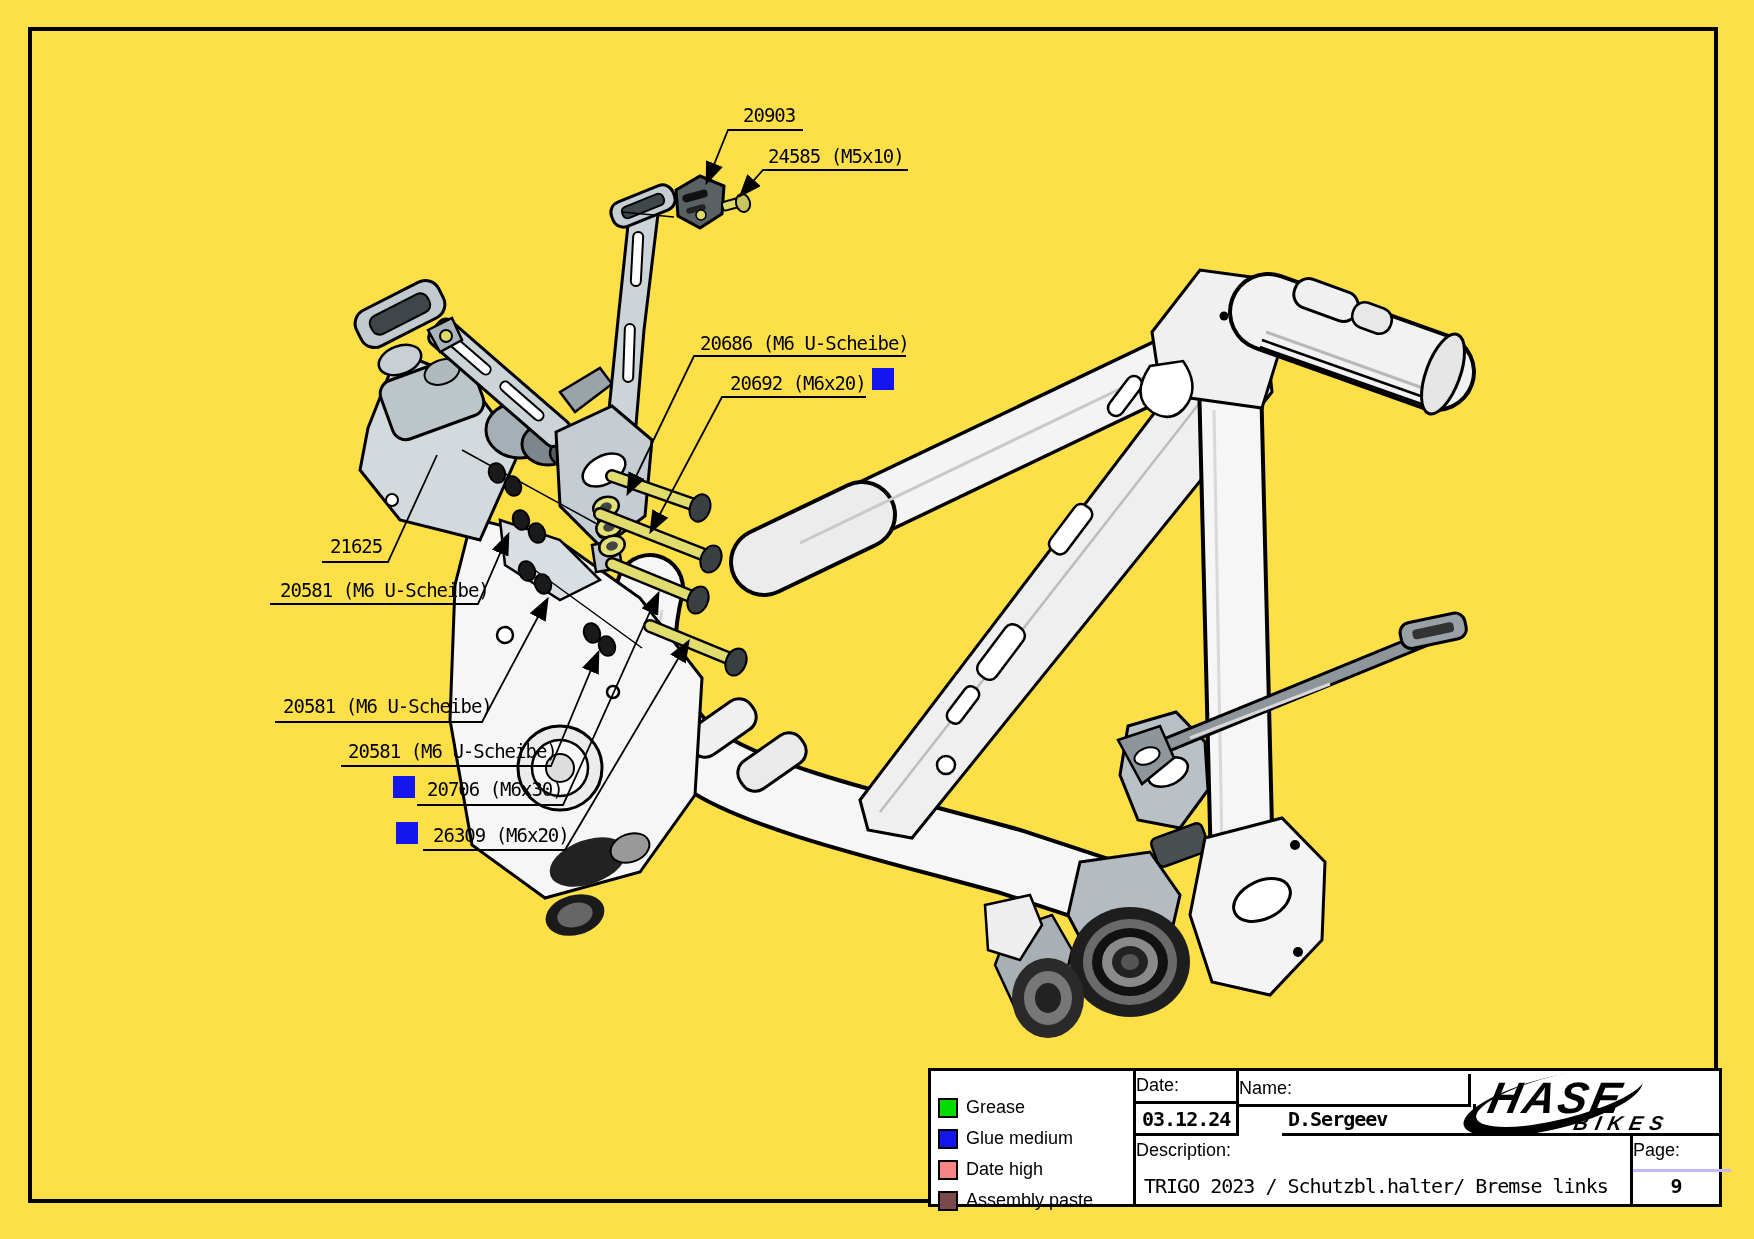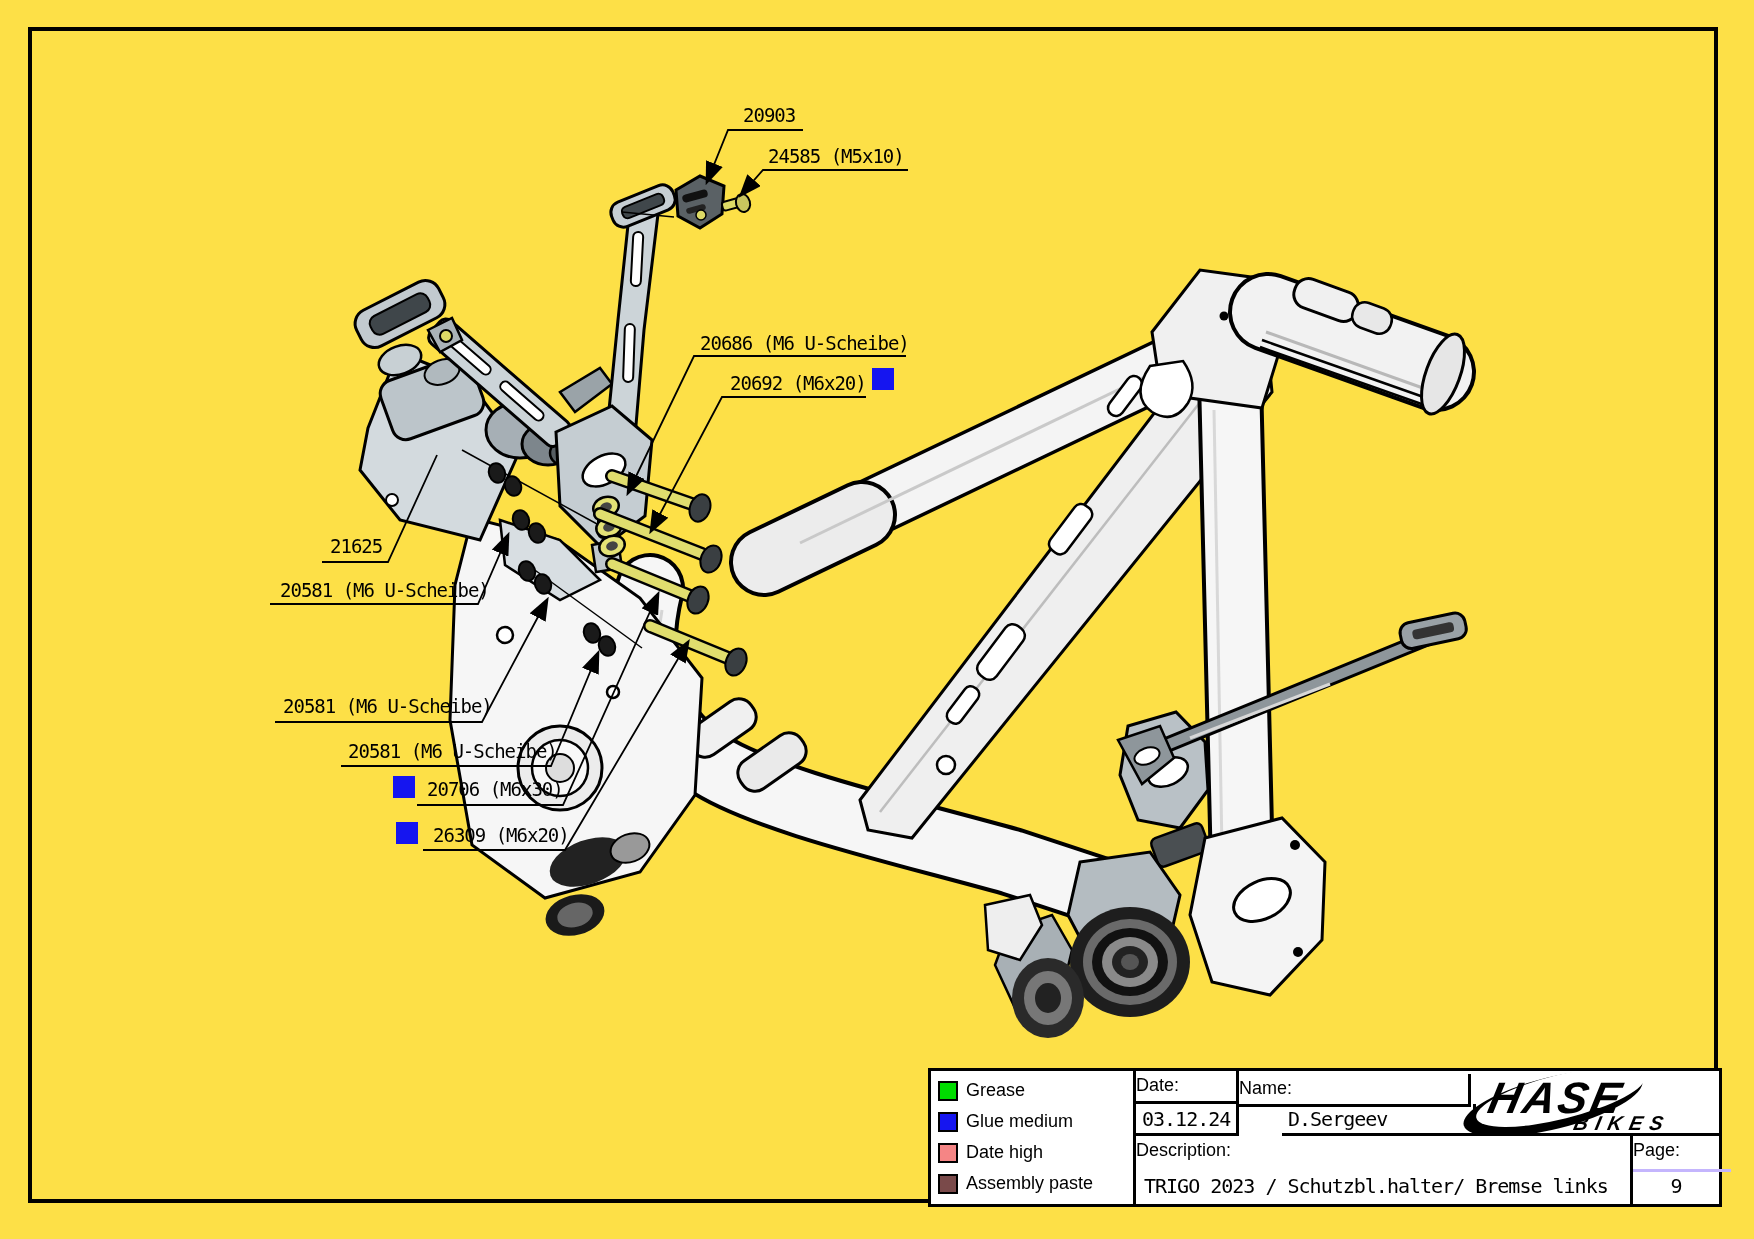--- a/index.html
+++ b/index.html
@@ -17,21 +17,21 @@
   .cell-legend{left:0;top:0;width:205px;height:133px;border-right:3px solid #000;}
   .cell-datelabel{left:205px;top:0;width:103px;height:33px;border-right:3px solid #000;border-bottom:3px solid #000;}
   .cell-namelabel{left:308px;top:3px;width:232px;height:33px;border-right:3px solid #000;border-bottom:3px solid #000;}
   .cell-logo{left:502px;top:0;width:286px;height:65px;border-bottom:3px solid #000;}
   .cell-dateval{left:205px;top:33px;width:103px;height:32px;border-right:3px solid #000;border-bottom:3px solid #000;}
   .cell-nameval{left:308px;top:33px;width:194px;height:32px;border-right:3px solid #000;border-bottom:3px solid #000;margin-left:43px;}
   .cell-desc{left:205px;top:65px;width:497px;height:68px;border-right:3px solid #000;}
   .cell-pagelabel{left:702px;top:65px;width:98px;height:36px;border-bottom:3px solid #c4b5fd;}
   .cell-pageval{left:702px;top:101px;width:86px;height:32px;}
   .tb-label{font-size:18px;color:#000;padding:4px 0;}
-  .tb-value{font-family:"DejaVu Sans Mono",monospace;font-size:20px;letter-spacing:-1px;color:#000;padding:3px 6px;}
+  .tb-value{font-family:"DejaVu Sans Mono",monospace;font-size:20px;letter-spacing:-1px;color:#000;padding:3px 6px;font-weight:bold;}
   .desc-value{font-family:"DejaVu Sans Mono",monospace;font-size:20px;letter-spacing:-1px;color:#000;
       position:absolute;left:8px;bottom:6px;white-space:nowrap;}
   .cell-pageval .tb-value{text-align:center;padding-top:2px;}
   .legend-row{display:flex;align-items:center;height:31px;padding-left:7px;}
   .legend-row .sq{width:20px;height:20px;border:2px solid #000;box-sizing:border-box;margin-right:8px;flex:none;}
   .legend-row .lbl{font-size:18px;color:#000;white-space:nowrap;}
 </style>
 </head>
 <body>
 
@@ -286,21 +286,21 @@
       <text class="cad" x="348" y="758">20581 (M6 U-Scheibe)</text>
       <rect x="393" y="776" width="22" height="22" fill="#1515f0"></rect>
       <text class="cad" x="427" y="796">20706 (M6x30)</text>
       <rect x="396" y="822" width="22" height="22" fill="#1515f0"></rect>
       <text class="cad" x="433" y="842">26309 (M6x20)</text>
     </g>
   </svg>
 
   <div class="tb">
     <div class="cell cell-legend">
-      <div class="legend-row" style="margin-top:4px">
+      <div class="legend-row" style="margin-top:21px">
         <span class="sq" style="background-color: rgb(0, 220, 0);"></span>
         <span class="lbl">Grease</span>
       </div>
       <div class="legend-row">
         <span class="sq" style="background-color: rgb(21, 21, 240);"></span>
         <span class="lbl">Glue medium</span>
       </div>
       <div class="legend-row">
         <span class="sq" style="background-color: rgb(245, 133, 133);"></span>
         <span class="lbl">Date high</span>

